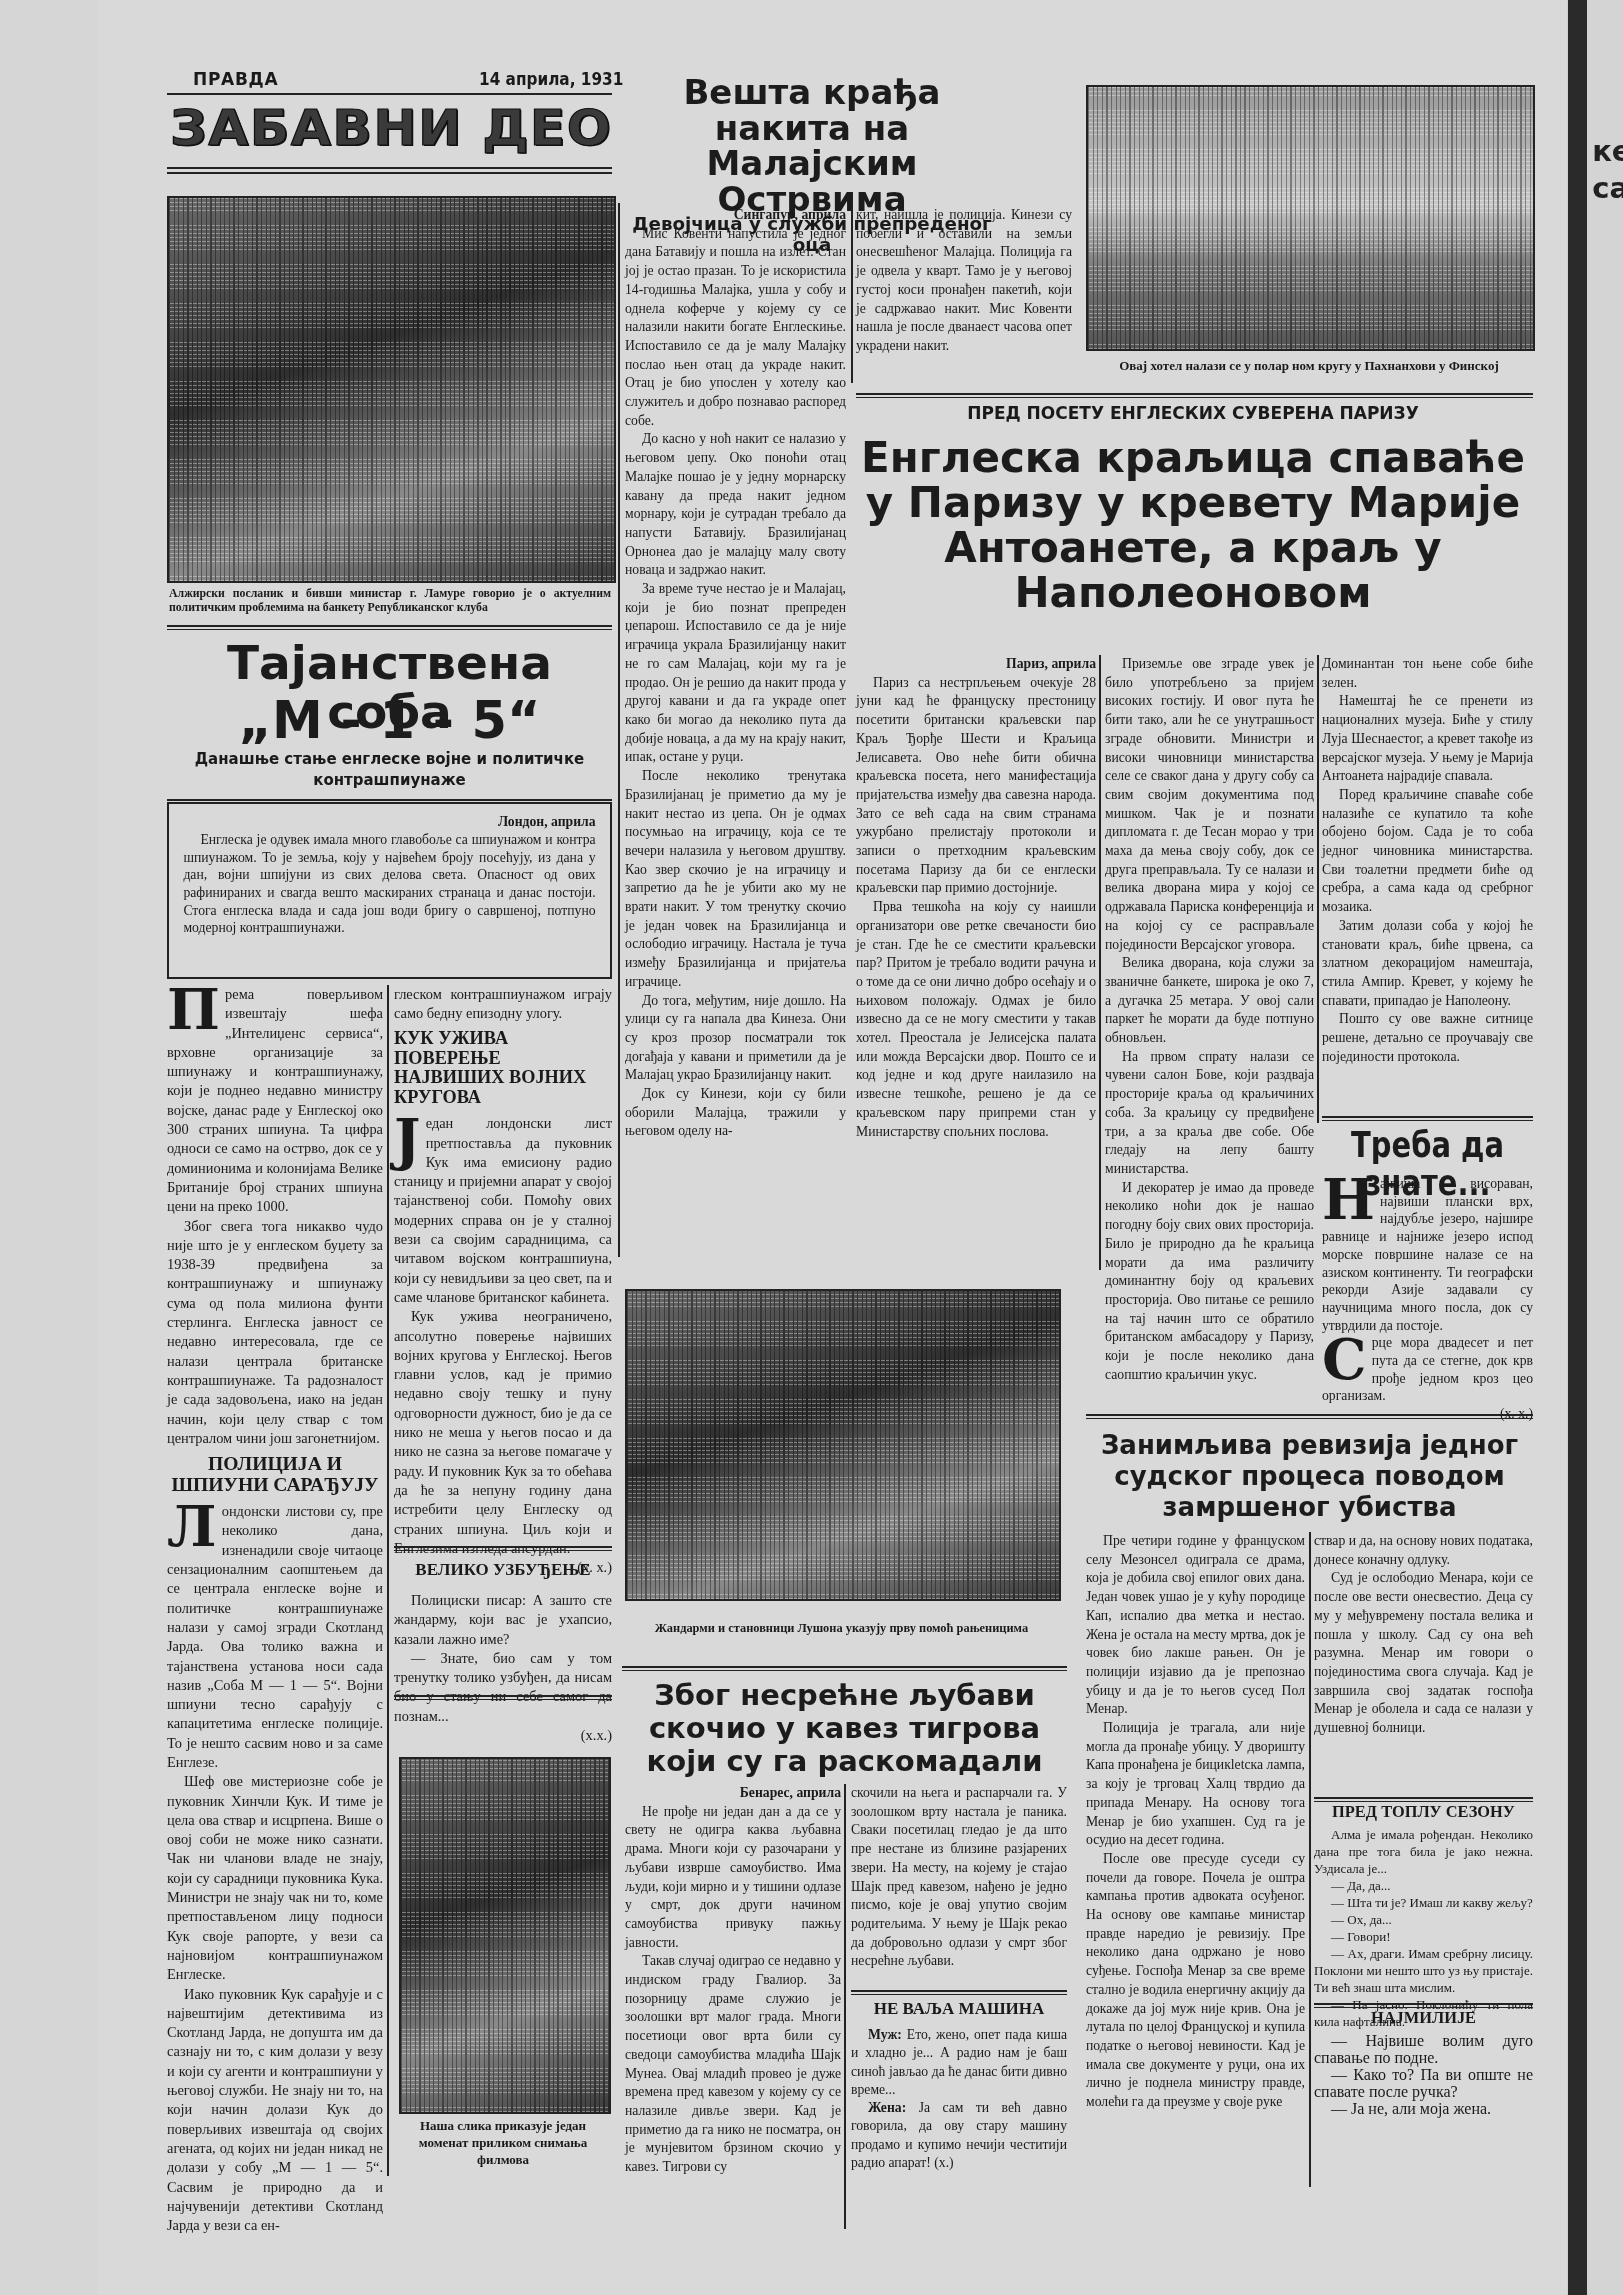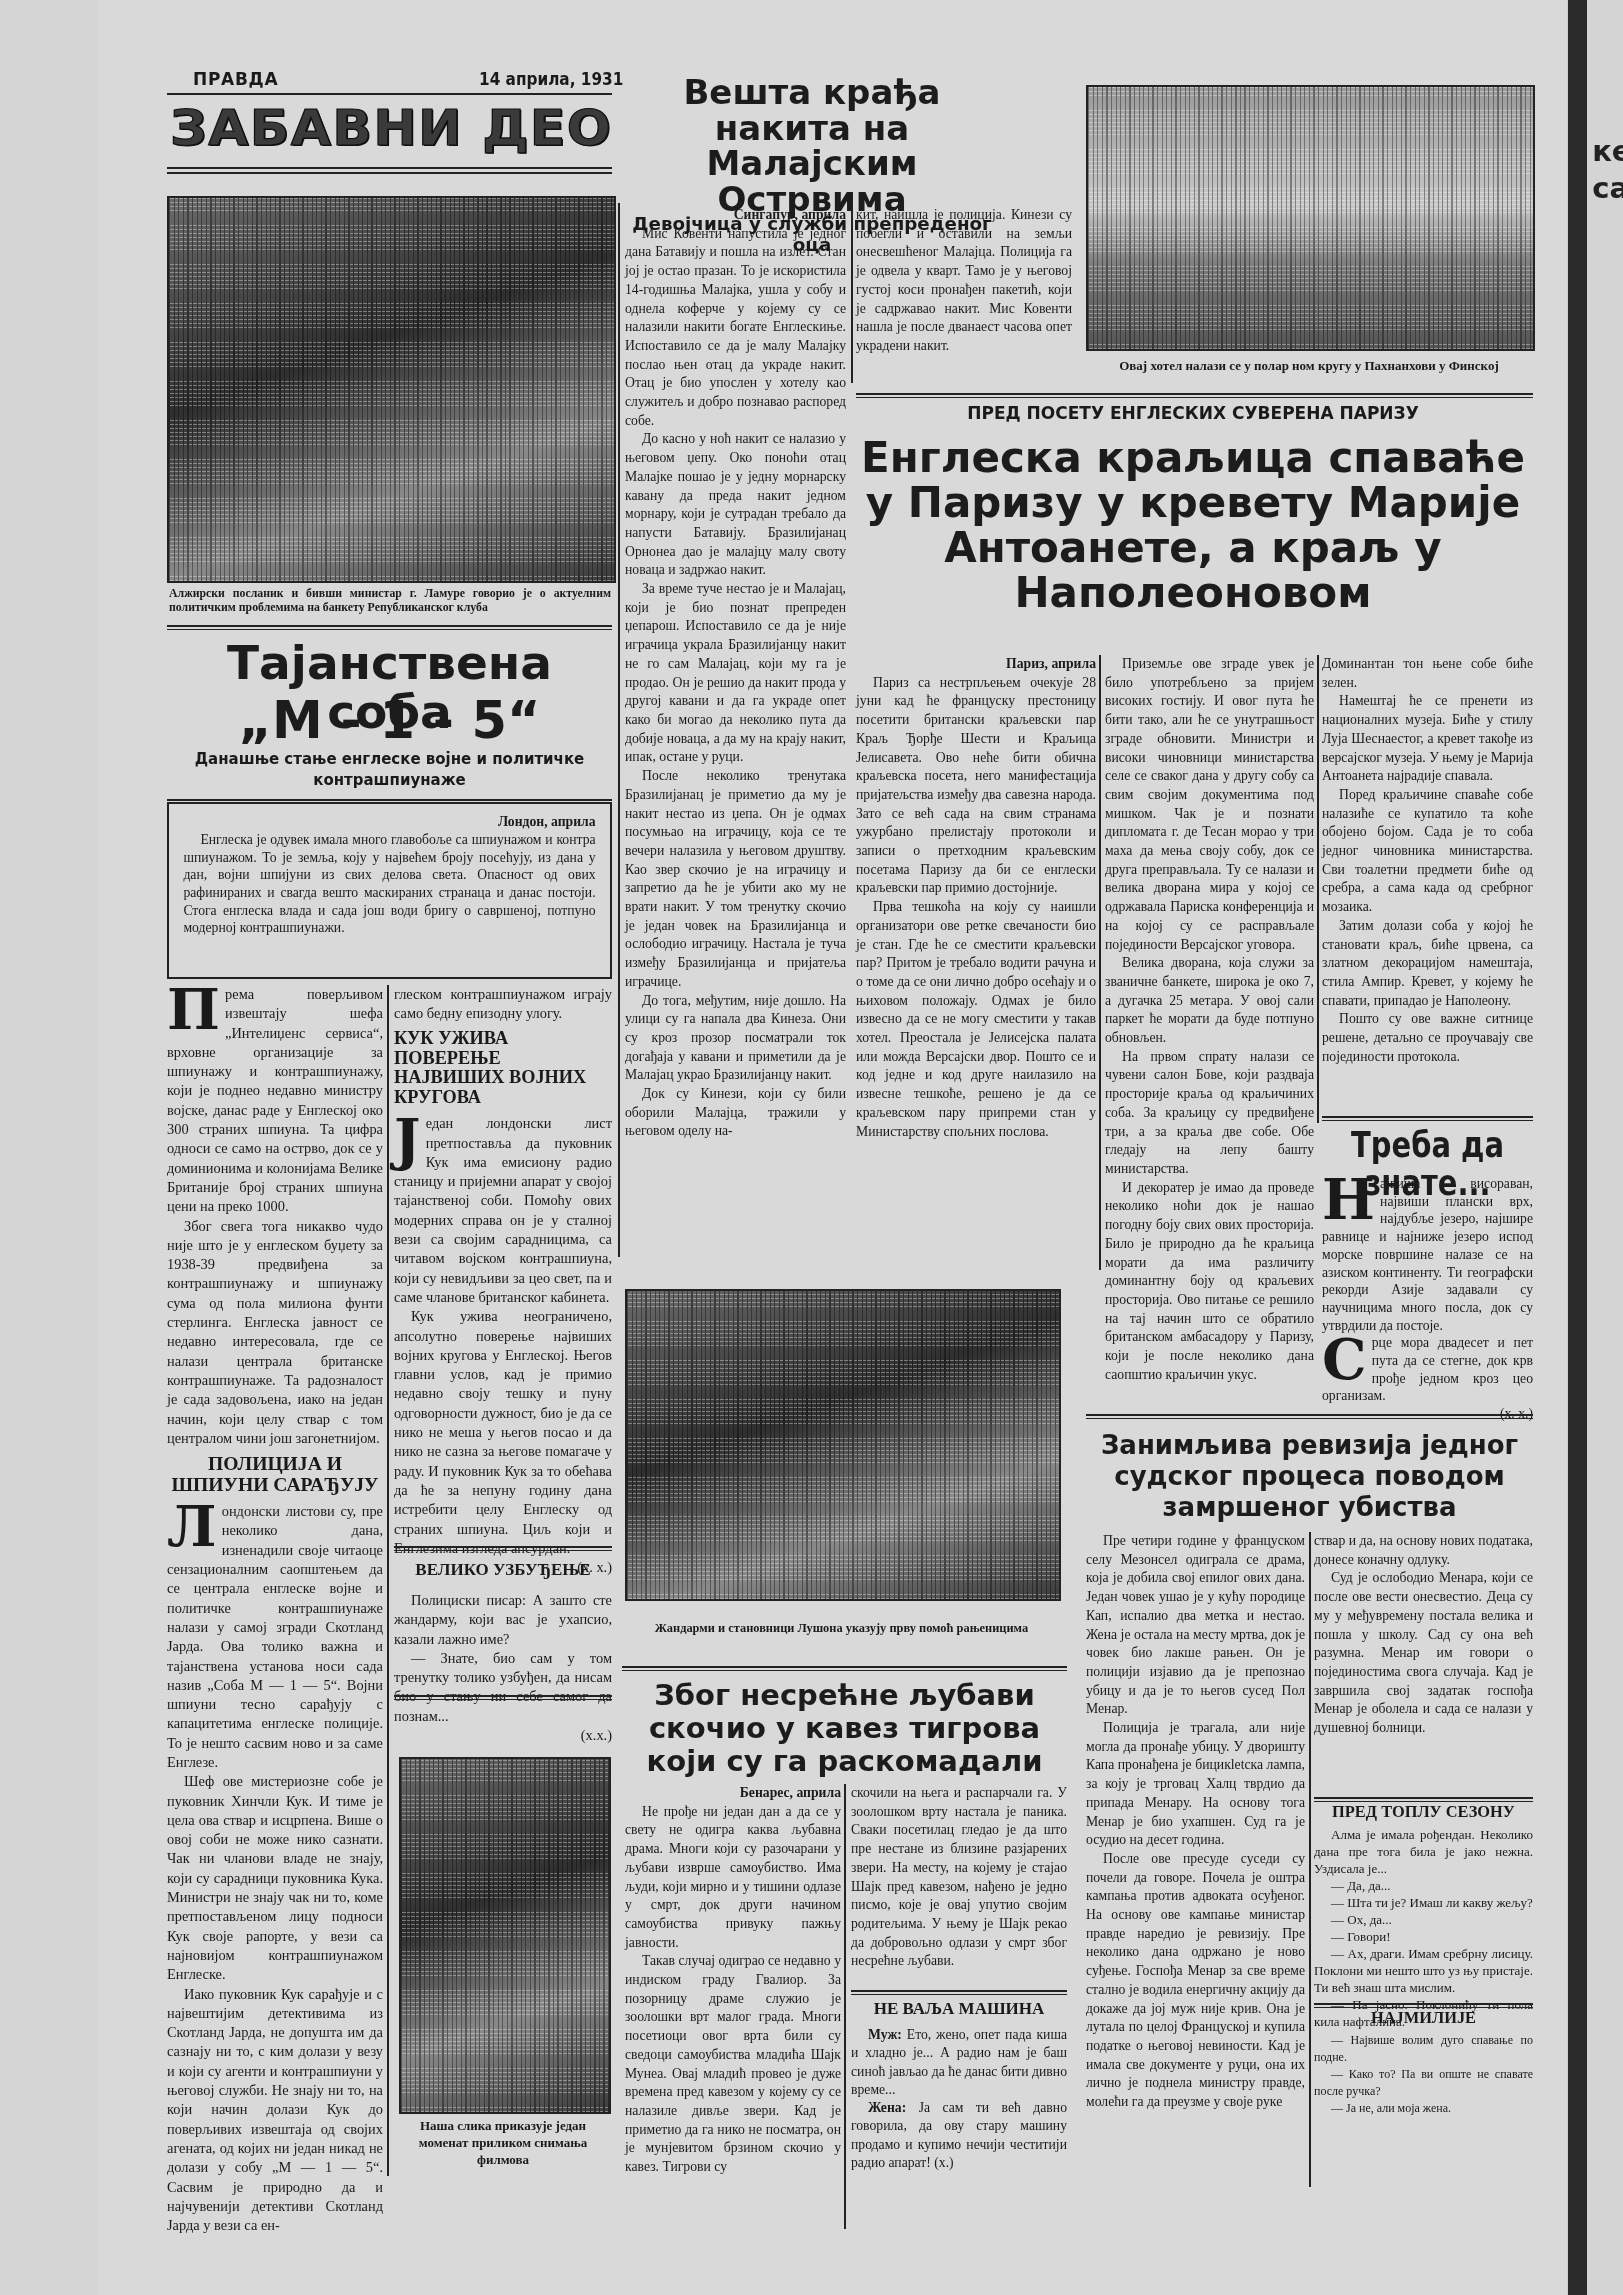--- a/index.html
+++ b/index.html
@@ -213,21 +213,21 @@
     <p>— Да, да...</p>
     <p>— Шта ти је? Имаш ли какву жељу?</p>
     <p>— Ох, да...</p>
     <p>— Говори!</p>
     <p>— Ах, драги. Имам сребрну лисицу. Поклони ми нешто што уз њу пристаје. Ти већ знаш шта мислим.</p>
     <p>— Па јасно. Поклонићу ти пола кила нафталина.</p>
   </div>
 
   <div class="abs rule2" style="left:1216px; top:2003px; width:219px;"></div>
   <div class="abs sub-hl" style="left:1216px; top:2009px; width:219px; font-size:16.4px; text-align:center;">НАЈМИЛИЈЕ</div>
-  <div class="abs body" style="left:1216px; top:2032px; width:219px; font-size:12px; line-height:17px;">
+  <div class="abs body" style="left:1216px; top:2032px; width:219px; font-size:16px; line-height:17px;">
     <p>— Највише волим дуго спавање по подне.</p>
     <p>— Како то? Па ви опште не спавате после ручка?</p>
     <p>— Ја не, али моја жена.</p>
   </div>
 </div>
 
 <div class="spine"></div>
 <div class="next-page">
   <div class="frag" style="top:134px; font-size:29px;">ке</div>
   <div class="frag" style="top:171px; font-size:29px;">са</div>

